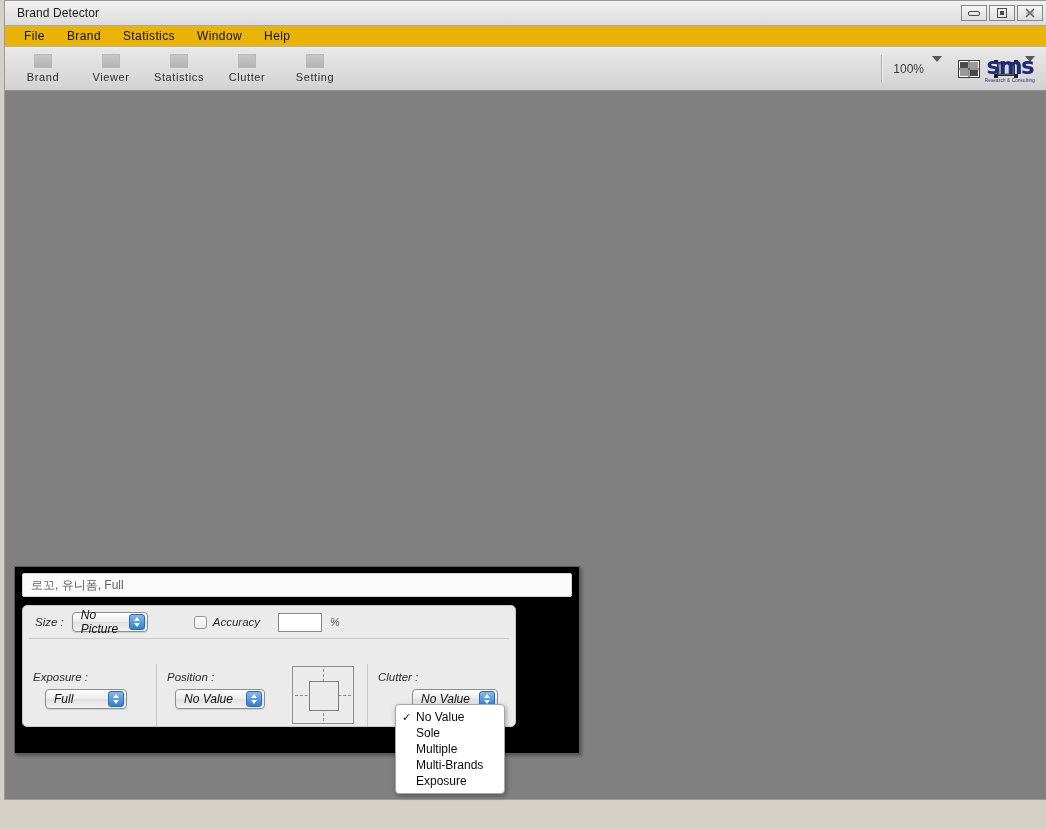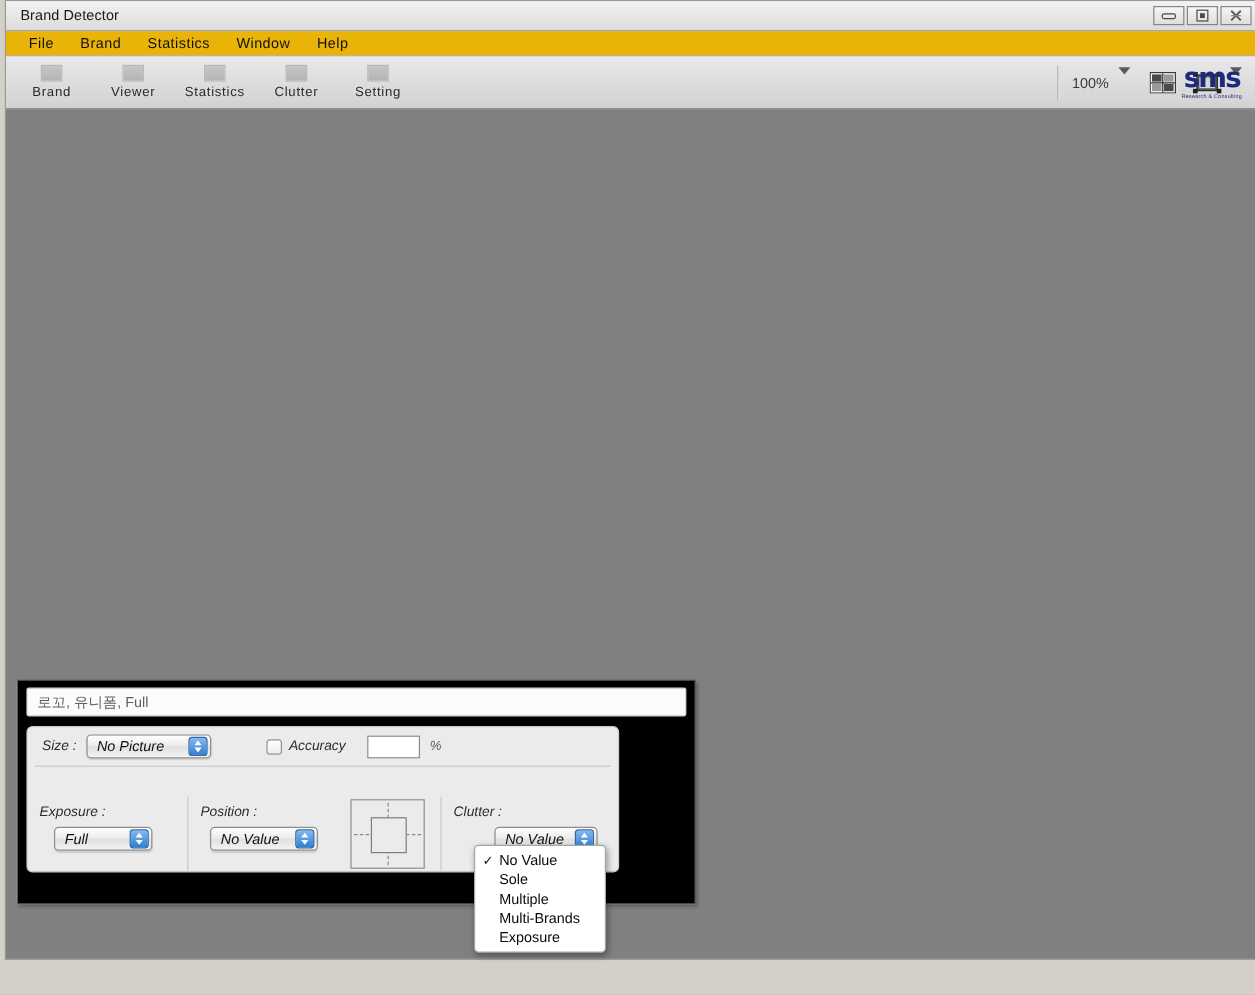--- a/index.html
+++ b/index.html
@@ -506,21 +506,21 @@
 
 
   <div class="dw-body">
 
     <div class="dw-textline">로꼬, 유니폼, Full</div>
 
     <div class="dw-panel">
 
       <div class="dw-row-top">
         <span class="inline-label">Size :</span>
-        <div class="popup" style="width:104px">
+        <div class="popup" style="width:76px">
           <span>No Picture</span>
           <span class="arrows">
             <span class="up"></span>
               <span class="dn"></span>
           </span>
         </div>
 
         <span style="width:46px"></span>
 
         <span class="aqua-checkbox"></span>

